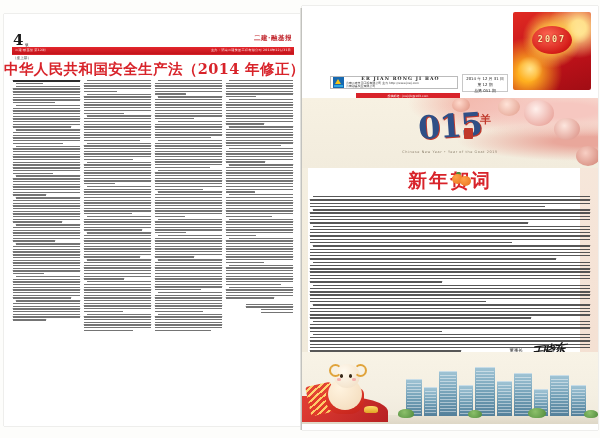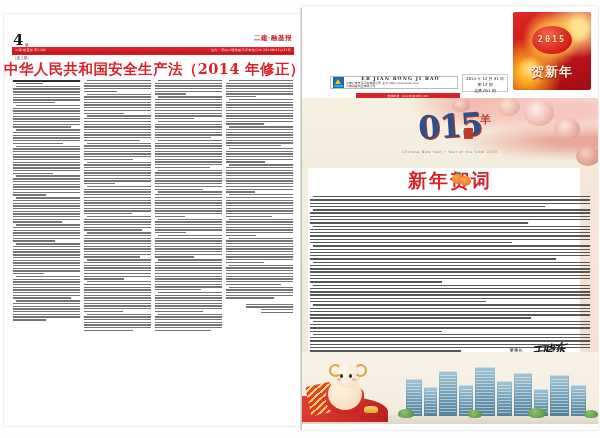--- a/index.html
+++ b/index.html
@@ -708,22 +708,21 @@
   </div>
 
   <div class="mail-bar">
     <span>投稿邮箱：jnejrjb@163.com</span>
   </div>
 
   <div class="stamp">
     <div class="spark" style="left:4px;top:44px;"></div>
     <div class="spark" style="left:52px;top:6px;"></div>
     <div class="lantern"></div>
-    <div class="yr">2015</div>
-    <div class="l2">贺新年</div>
+    <div class="yr">2007</div>
   </div>
 
   <div class="hero">
     <div class="bloom" style="left:222px;top:2px;width:30px;height:26px;background:radial-gradient(circle at 40% 35%,#fff0ec,#e4948a);"></div>
     <div class="bloom" style="left:252px;top:20px;width:26px;height:22px;background:radial-gradient(circle at 40% 35%,#fde6de,#d98a7e);"></div>
     <div class="bloom" style="left:196px;top:0px;width:22px;height:18px;background:radial-gradient(circle at 40% 35%,#ffe3d8,#e09a88);"></div>
     <div class="bloom" style="left:274px;top:48px;width:24px;height:20px;background:radial-gradient(circle at 40% 35%,#f8cfc4,#cf7e70);"></div>
     <div class="bloom" style="left:150px;top:0px;width:18px;height:14px;background:radial-gradient(circle at 40% 35%,#ffd9cc,#dd8f7d);"></div>
     <div class="yr15">015</div>
     <div class="seal"></div>

